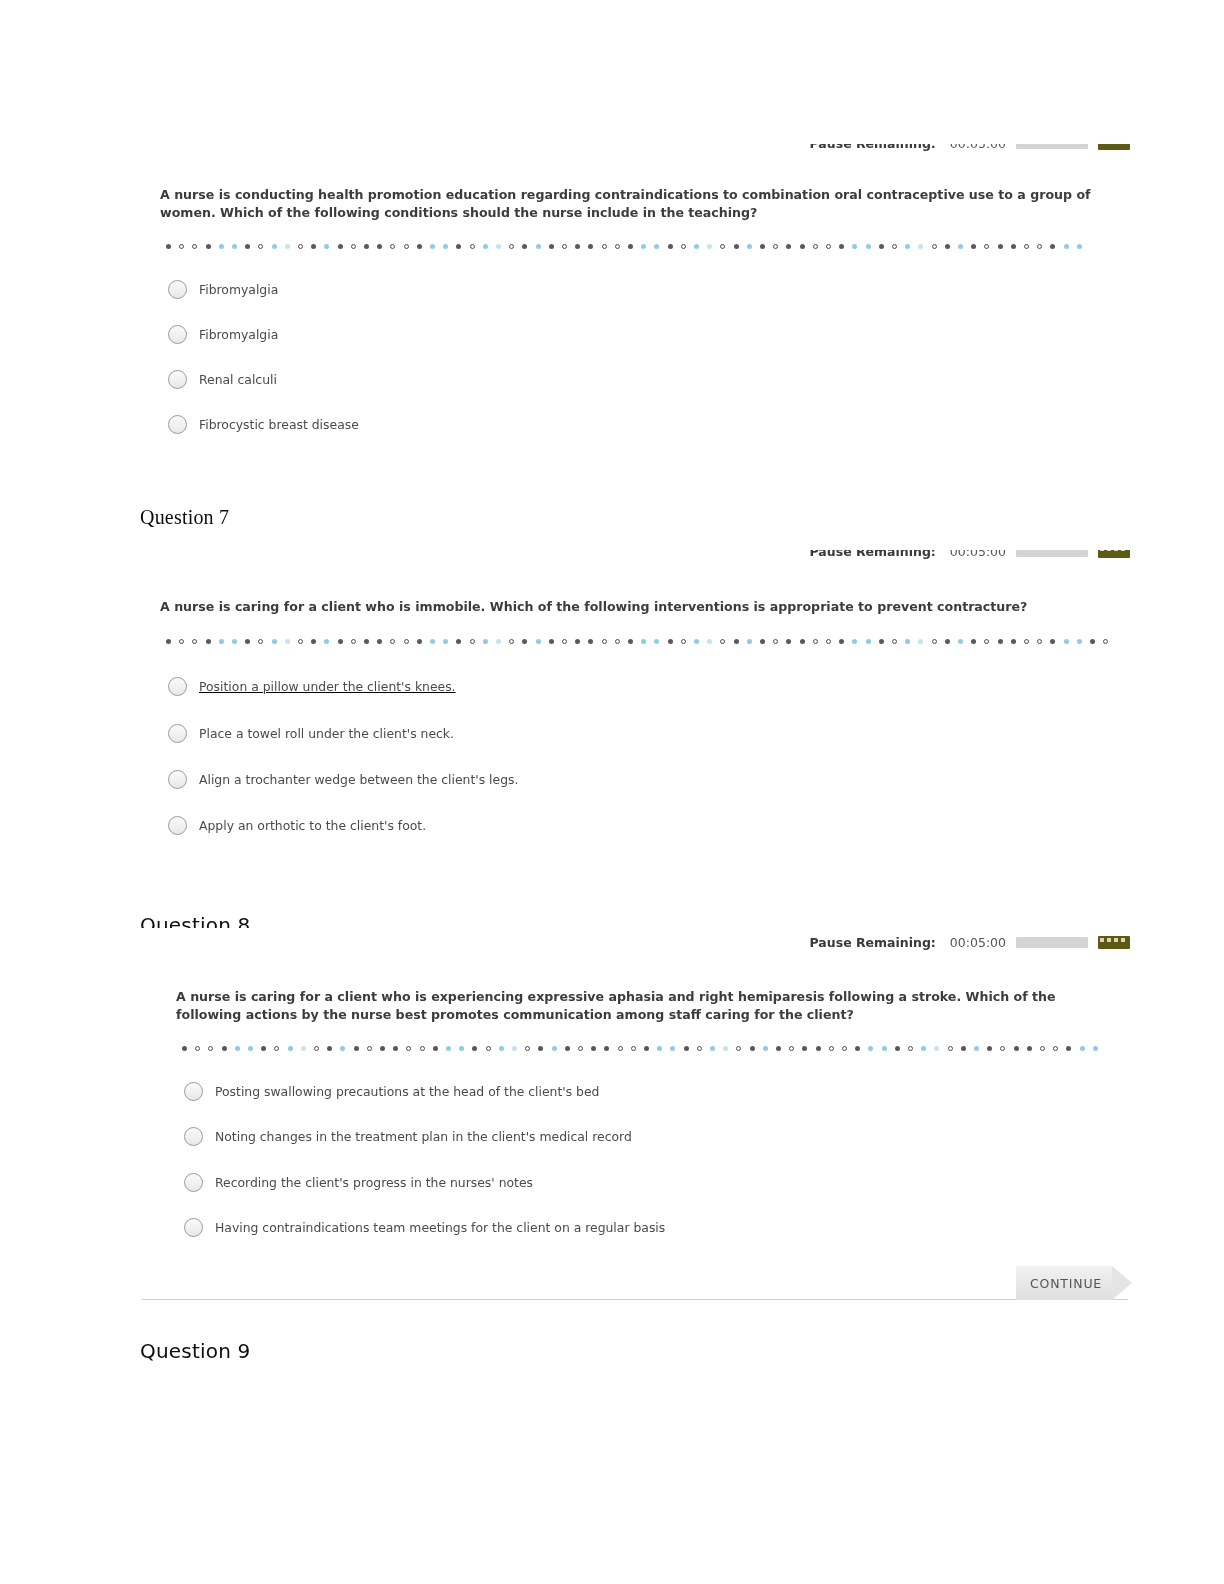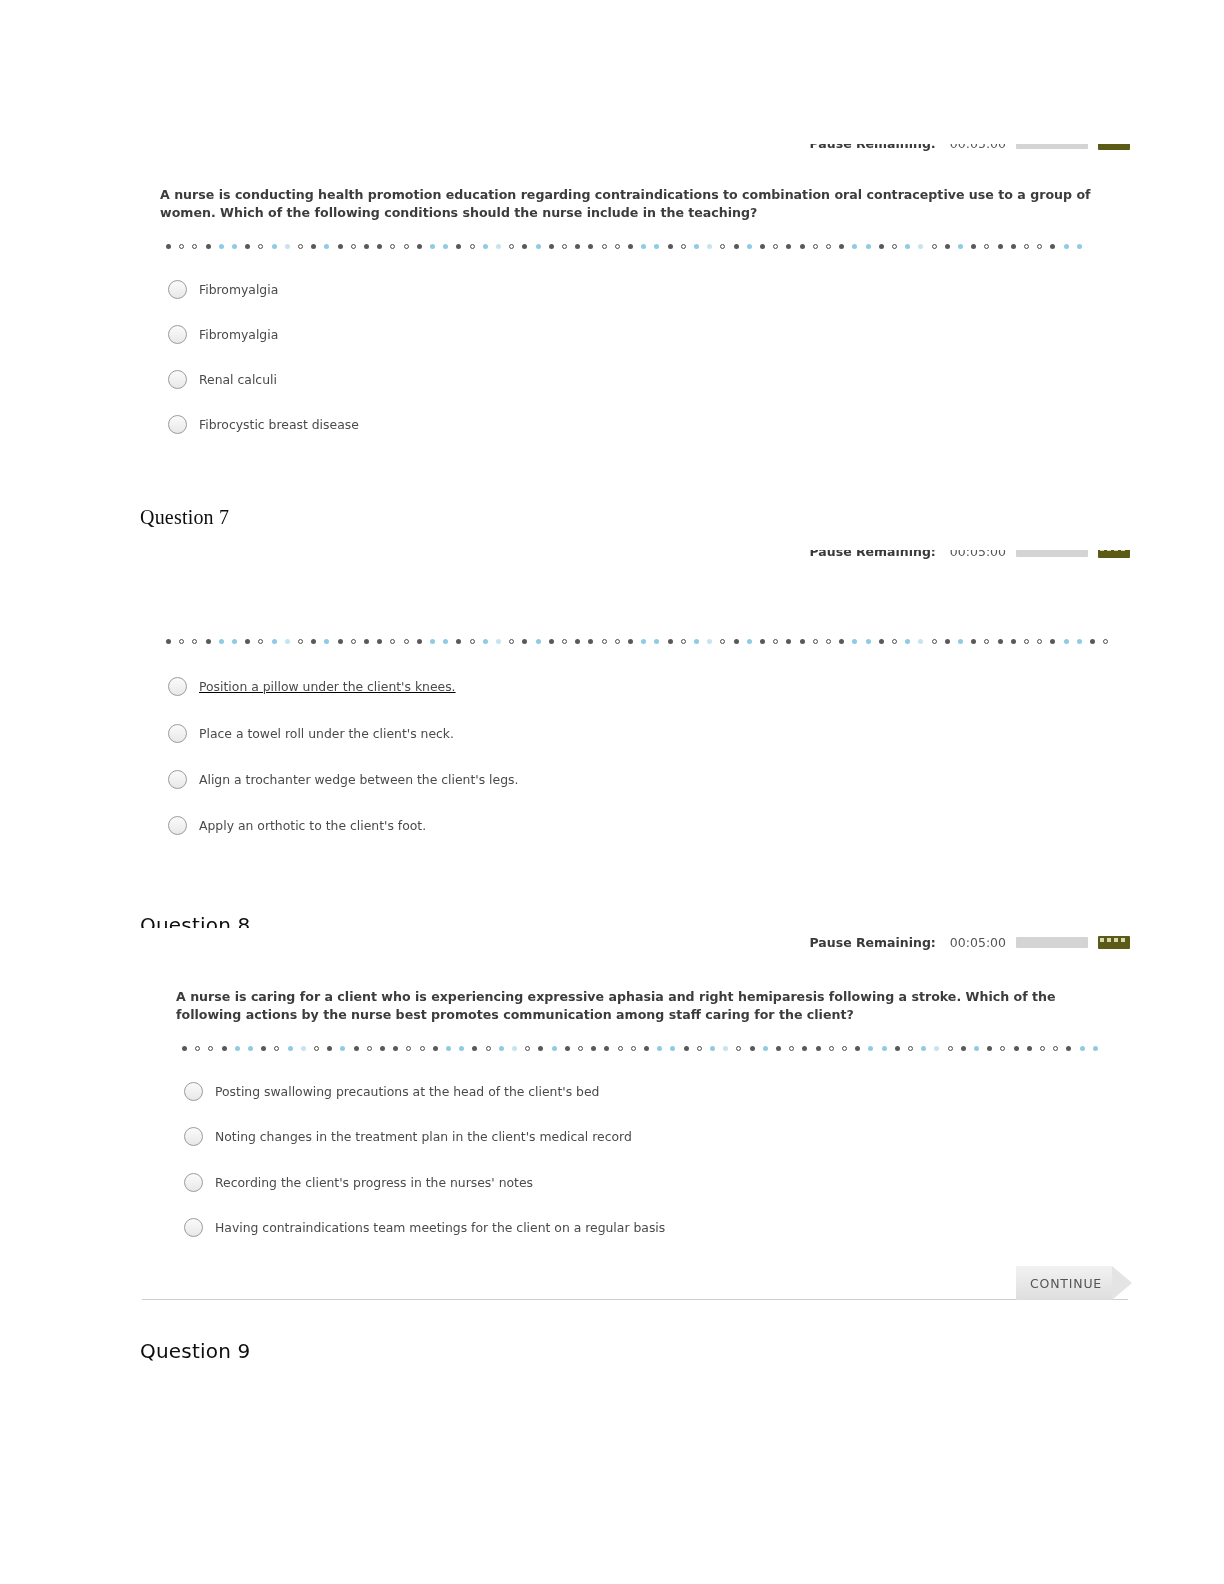--- a/index.html
+++ b/index.html
@@ -301,20 +301,21 @@
   <div class="quiz-shot" style="left:140px; top:540px; width:990px; height:320px;">
 
     <div class="pause-bar" style="left:0; top:0; width:990px; height:22px;">
       <span class="pause-label">Pause Remaining:</span>
       <span class="pause-time">00:05:00</span>
       <span class="pause-progress"></span>
       <span class="pause-icons"></span>
     </div>
     <div class="clip-top" style="height:10px;"></div>
 
+    <div class="stem" style="left:20px; top:58px; width:945px;">A nurse is caring for a client who is immobile. Which of the following interventions is appropriate to prevent contracture?</div>
 
     <div class="dotted" style="left:26px; top:99px; width:952px;">
         <span class="dot-dark" style="left: 0px;"></span>
         <span class="dot-ring" style="left: 13.2px;"></span>
         <span class="dot-ring" style="left: 26.4px;"></span>
         <span class="dot-dark" style="left: 39.6px;"></span>
         <span class="dot-blue" style="left: 52.8px;"></span>
         <span class="dot-blue" style="left: 66px;"></span>
         <span class="dot-dark" style="left: 79.2px;"></span>
         <span class="dot-ring" style="left: 92.4px;"></span>

